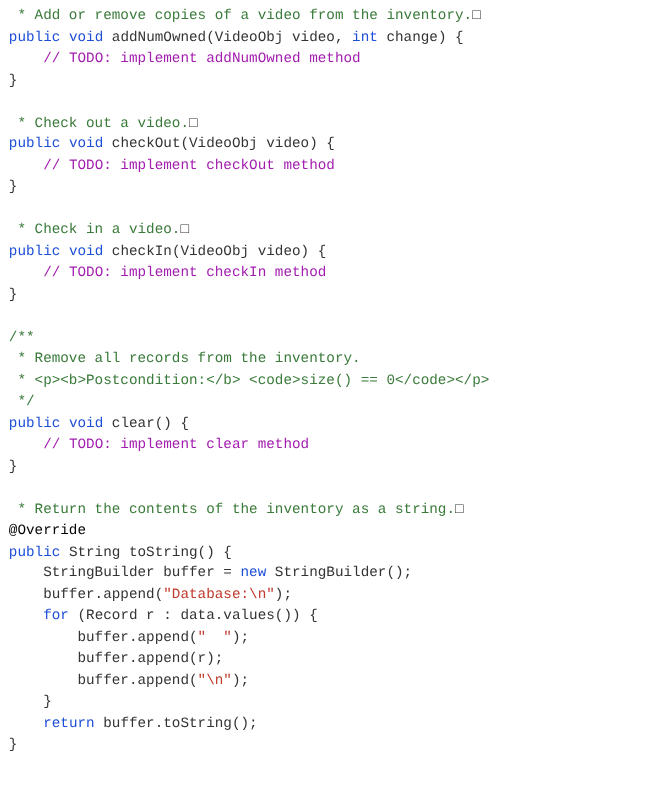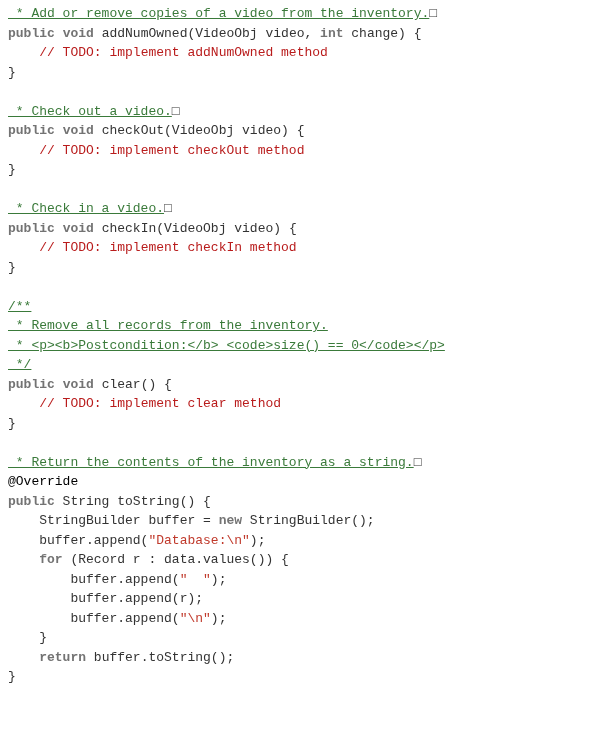--- a/index.html
+++ b/index.html
@@ -24,23 +24,23 @@
       white-space: pre;
       background: #ffffff;
     }
 
     .line {
       display: block;
       padding: 0 8px;
       min-height: 19.5px;
     }
 
-    .kw { color: #737373; font-weight: bold; }                       
-    .comment { color: #b91c1c; }                      
-    .javadoc { color: #3a7a3a; text-decoration: underline; }                      
+    .kw { color: #1d4ed8; font-weight: normal; }                       
+    .comment { color: #a21caf; }                      
+    .javadoc { color: #3a7a3a; }                      
     .string { color: #c0392b; }                       
     .annotation { color: #000000; }                   
     .plain { color: #333333; }
   </style>
 </head>
 <body>
 
 <div class="code-container" id="code-display"><span class="line"><span class="javadoc"> * Add or remove copies of a video from the inventory.</span><span class="plain">□</span></span><span class="line"><span class="kw">public</span><span class="plain"> </span><span class="kw">void</span><span class="plain"> addNumOwned(VideoObj video, </span><span class="kw">int</span><span class="plain"> change) {</span></span><span class="line"><span class="plain">    </span><span class="comment">// TODO: implement addNumOwned method</span></span><span class="line"><span class="plain">}</span></span><span class="line"><span class="plain"></span></span><span class="line"><span class="javadoc"> * Check out a video.</span><span class="plain">□</span></span><span class="line"><span class="kw">public</span><span class="plain"> </span><span class="kw">void</span><span class="plain"> checkOut(VideoObj video) {</span></span><span class="line"><span class="plain">    </span><span class="comment">// TODO: implement checkOut method</span></span><span class="line"><span class="plain">}</span></span><span class="line"><span class="plain"></span></span><span class="line"><span class="javadoc"> * Check in a video.</span><span class="plain">□</span></span><span class="line"><span class="kw">public</span><span class="plain"> </span><span class="kw">void</span><span class="plain"> checkIn(VideoObj video) {</span></span><span class="line"><span class="plain">    </span><span class="comment">// TODO: implement checkIn method</span></span><span class="line"><span class="plain">}</span></span><span class="line"><span class="plain"></span></span><span class="line"><span class="javadoc">/**</span></span><span class="line"><span class="javadoc"> * Remove all records from the inventory.</span></span><span class="line"><span class="javadoc"> * &lt;p&gt;&lt;b&gt;Postcondition:&lt;/b&gt; &lt;code&gt;size() == 0&lt;/code&gt;&lt;/p&gt;</span></span><span class="line"><span class="javadoc"> */</span></span><span class="line"><span class="kw">public</span><span class="plain"> </span><span class="kw">void</span><span class="plain"> clear() {</span></span><span class="line"><span class="plain">    </span><span class="comment">// TODO: implement clear method</span></span><span class="line"><span class="plain">}</span></span><span class="line"><span class="plain"></span></span><span class="line"><span class="javadoc"> * Return the contents of the inventory as a string.</span><span class="plain">□</span></span><span class="line"><span class="annotation">@Override</span></span><span class="line"><span class="kw">public</span><span class="plain"> String toString() {</span></span><span class="line"><span class="plain">    StringBuilder buffer = </span><span class="kw">new</span><span class="plain"> StringBuilder();</span></span><span class="line"><span class="plain">    buffer.append(</span><span class="string">"Database:\n"</span><span class="plain">);</span></span><span class="line"><span class="plain">    </span><span class="kw">for</span><span class="plain"> (Record r : data.values()) {</span></span><span class="line"><span class="plain">        buffer.append(</span><span class="string">"  "</span><span class="plain">);</span></span><span class="line"><span class="plain">        buffer.append(r);</span></span><span class="line"><span class="plain">        buffer.append(</span><span class="string">"\n"</span><span class="plain">);</span></span><span class="line"><span class="plain">    }</span></span><span class="line"><span class="plain">    </span><span class="kw">return</span><span class="plain"> buffer.toString();</span></span><span class="line"><span class="plain">}</span></span></div>
 
 </body></html>

